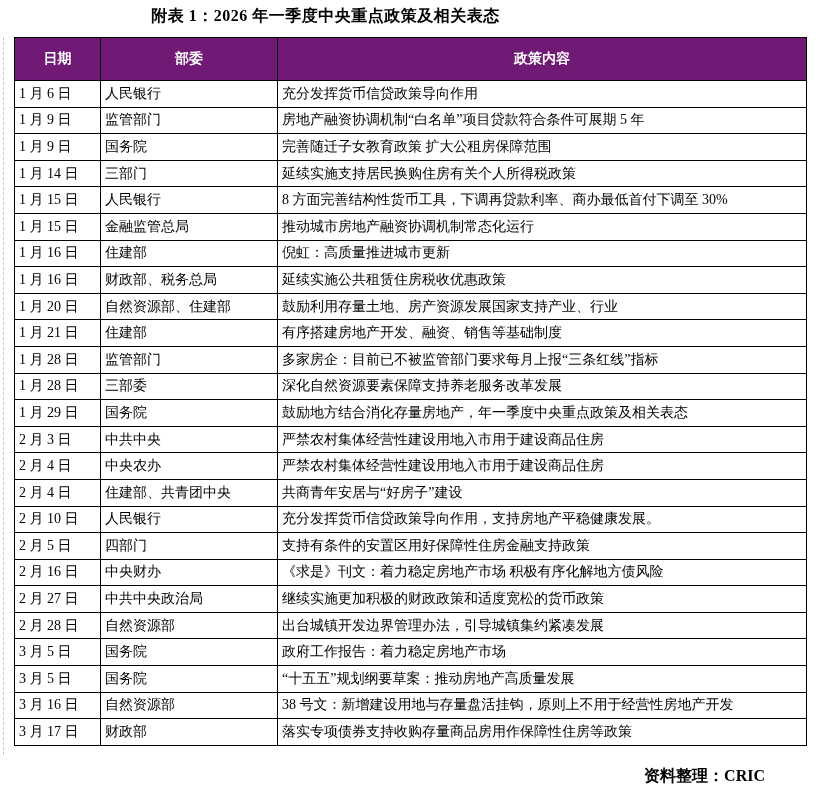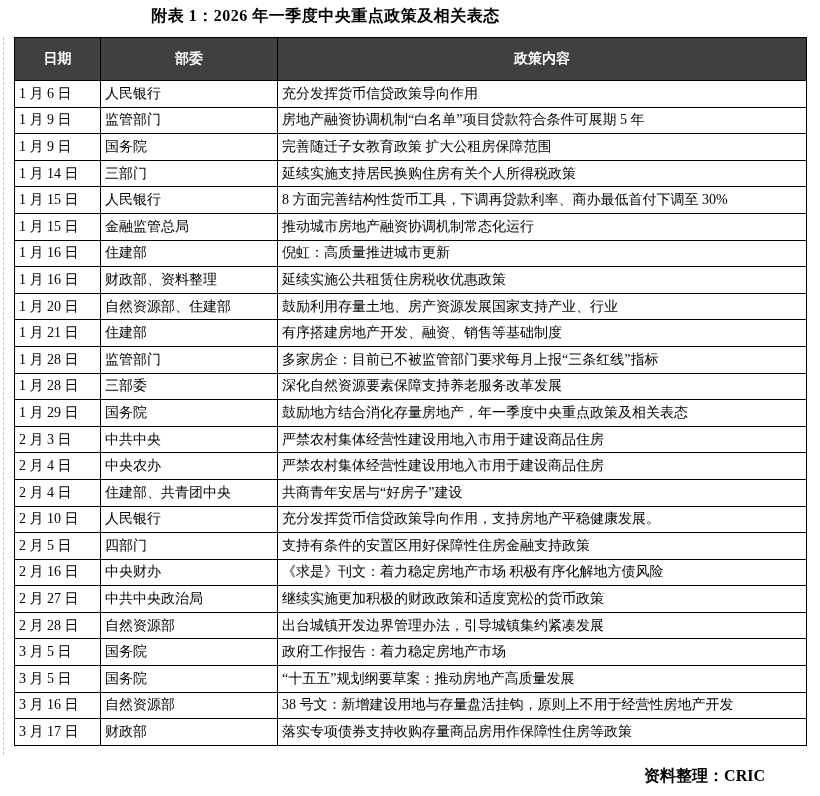--- a/index.html
+++ b/index.html
@@ -29,21 +29,21 @@
     position: absolute;
     left: 14px; top: 37px;
     width: 792px;
     border-collapse: collapse;
     table-layout: fixed;
   }
   table.policy-table col.c-date     { width: 86px;  }
   table.policy-table col.c-ministry { width: 177px; }
   table.policy-table col.c-policy   { width: 529px; }
   table.policy-table th {
-    background: #404040;
+    background: #701a75;
     color: #ffffff;
     font-size: 14px;
     font-weight: bold;
     height: 26px;
     border: 1px solid #000000;
     text-align: center;
     padding: 12px;
   }
   table.policy-table td {
     border: 1px solid #000000;
@@ -114,21 +114,21 @@
         <td data-name="ministry-cell">金融监管总局</td>
         <td data-name="policy-cell">推动城市房地产融资协调机制常态化运行</td>
       </tr>
       <tr data-name="table-row">
         <td data-name="date-cell">1 月 16 日</td>
         <td data-name="ministry-cell">住建部</td>
         <td data-name="policy-cell">倪虹：高质量推进城市更新</td>
       </tr>
       <tr data-name="table-row">
         <td data-name="date-cell">1 月 16 日</td>
-        <td data-name="ministry-cell">财政部、资料整理</td>
+        <td data-name="ministry-cell">财政部、税务总局</td>
         <td data-name="policy-cell">延续实施公共租赁住房税收优惠政策</td>
       </tr>
       <tr data-name="table-row">
         <td data-name="date-cell">1 月 20 日</td>
         <td data-name="ministry-cell">自然资源部、住建部</td>
         <td data-name="policy-cell">鼓励利用存量土地、房产资源发展国家支持产业、行业</td>
       </tr>
       <tr data-name="table-row">
         <td data-name="date-cell">1 月 21 日</td>
         <td data-name="ministry-cell">住建部</td>

